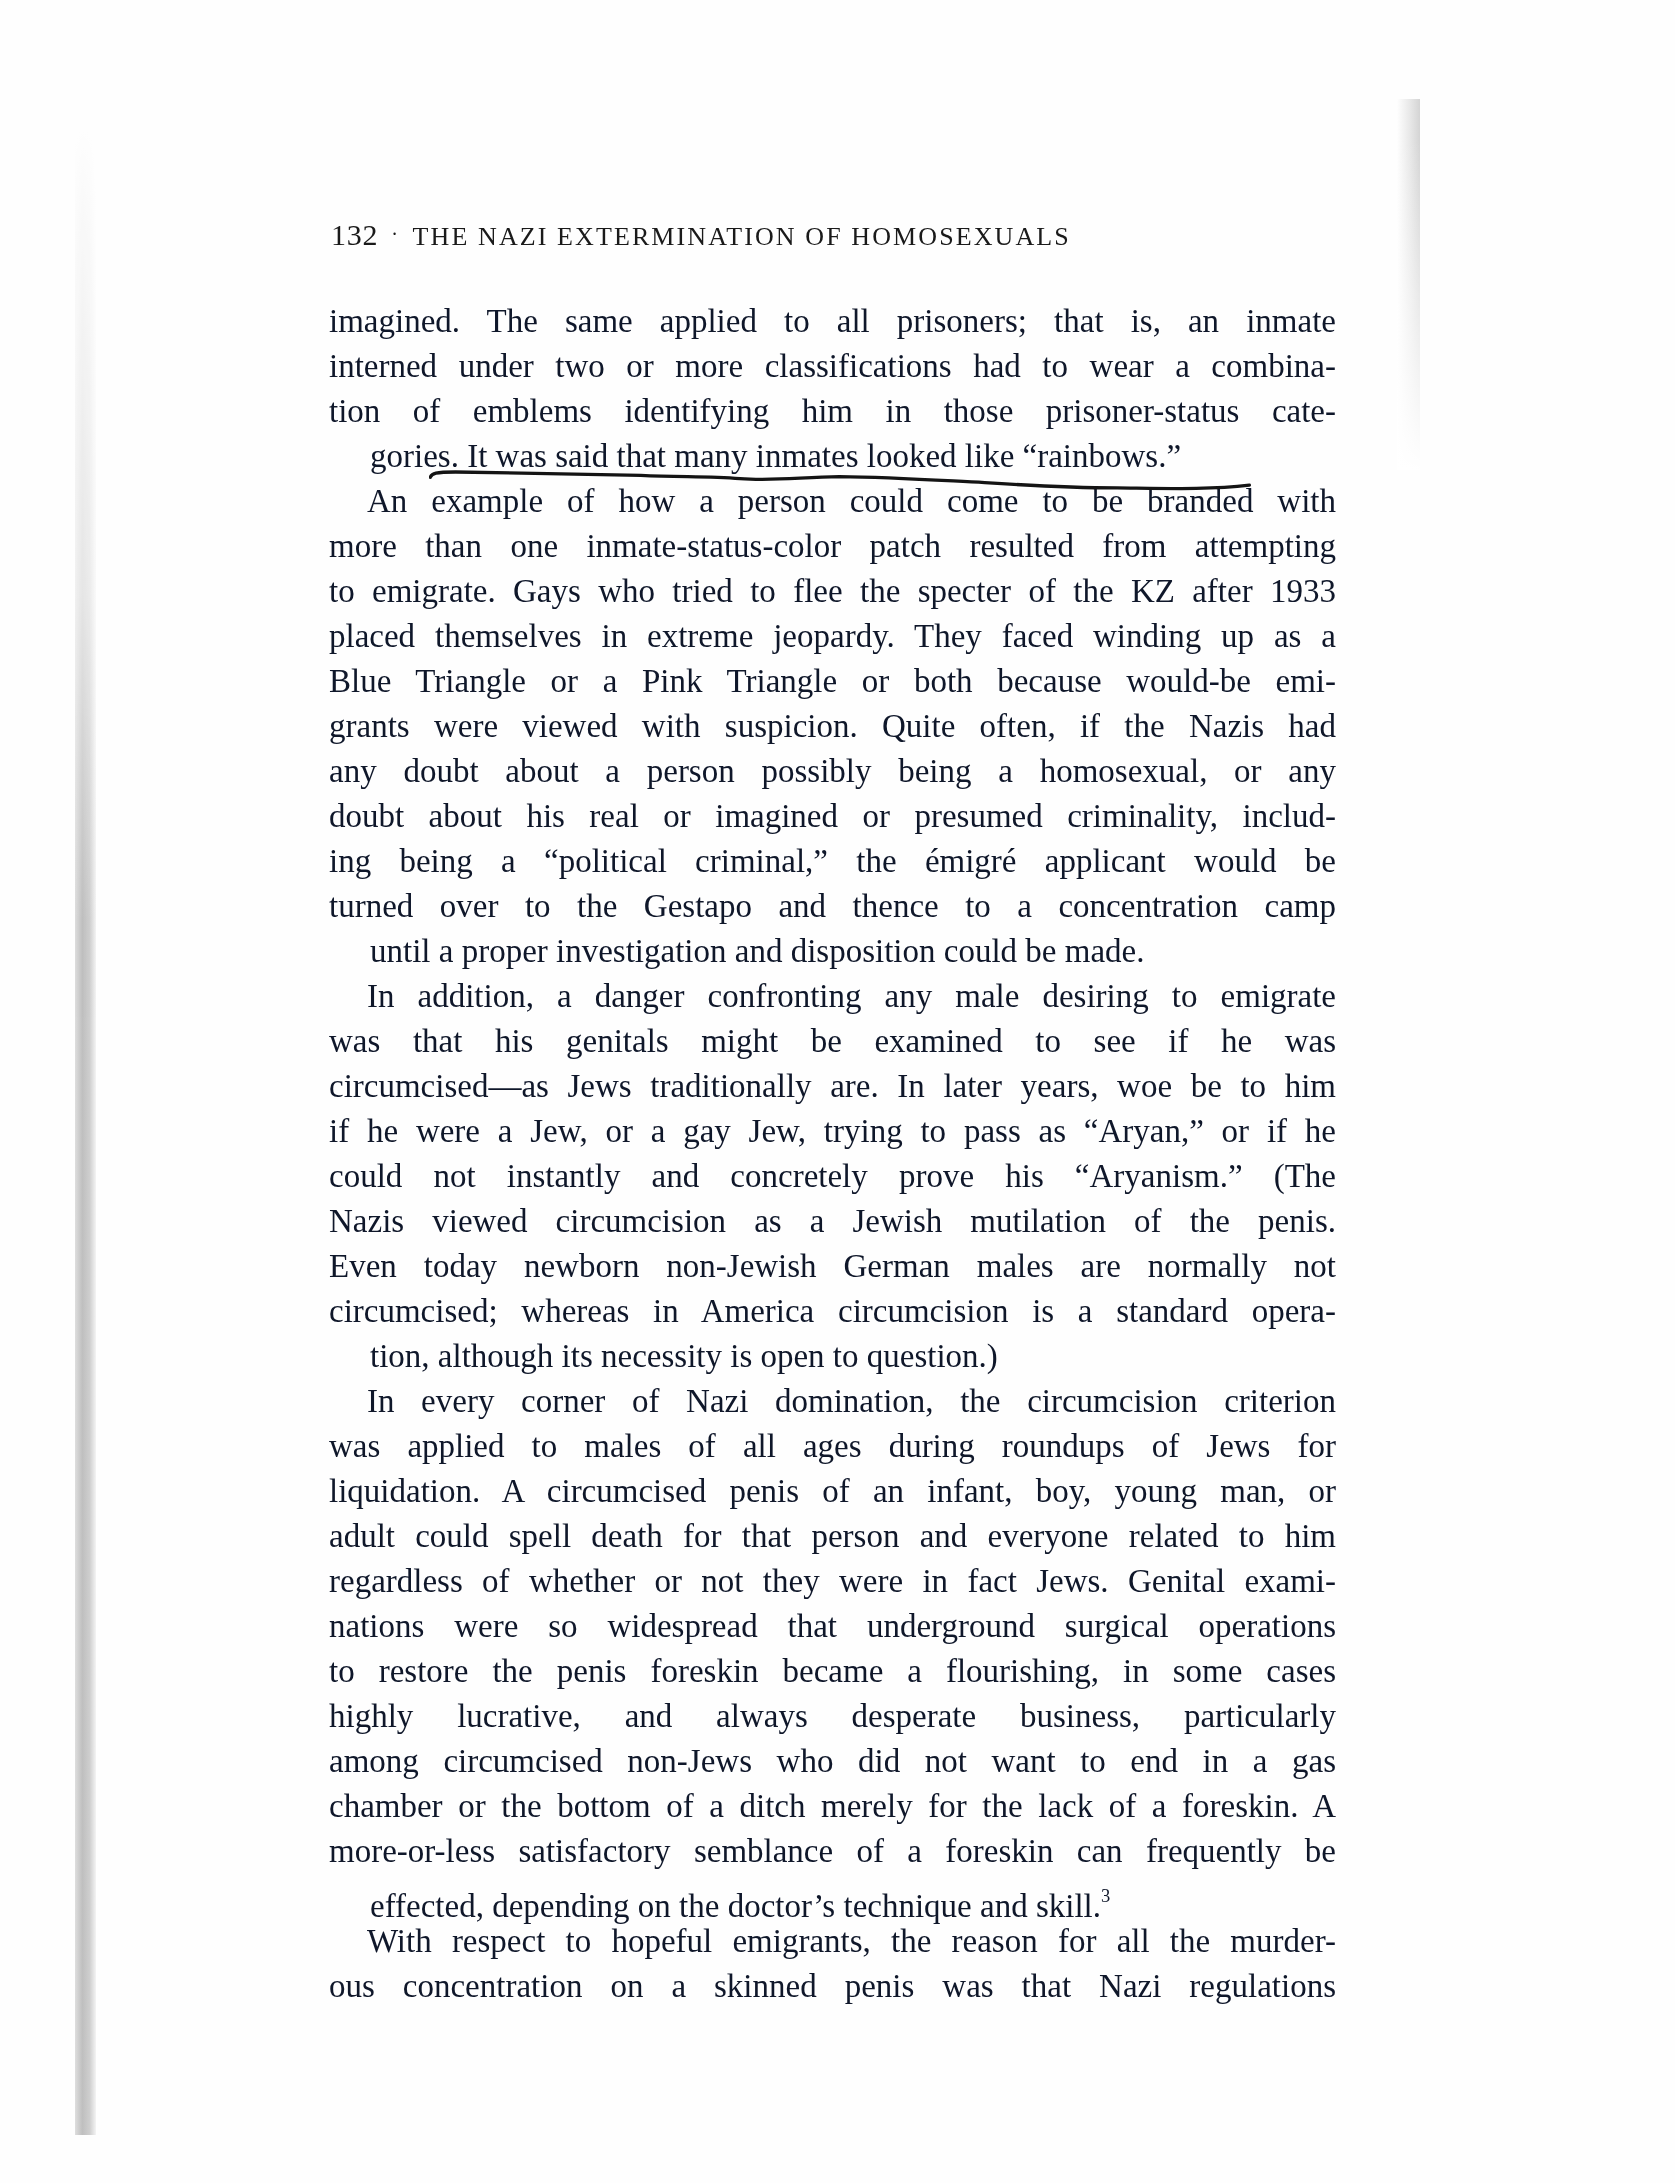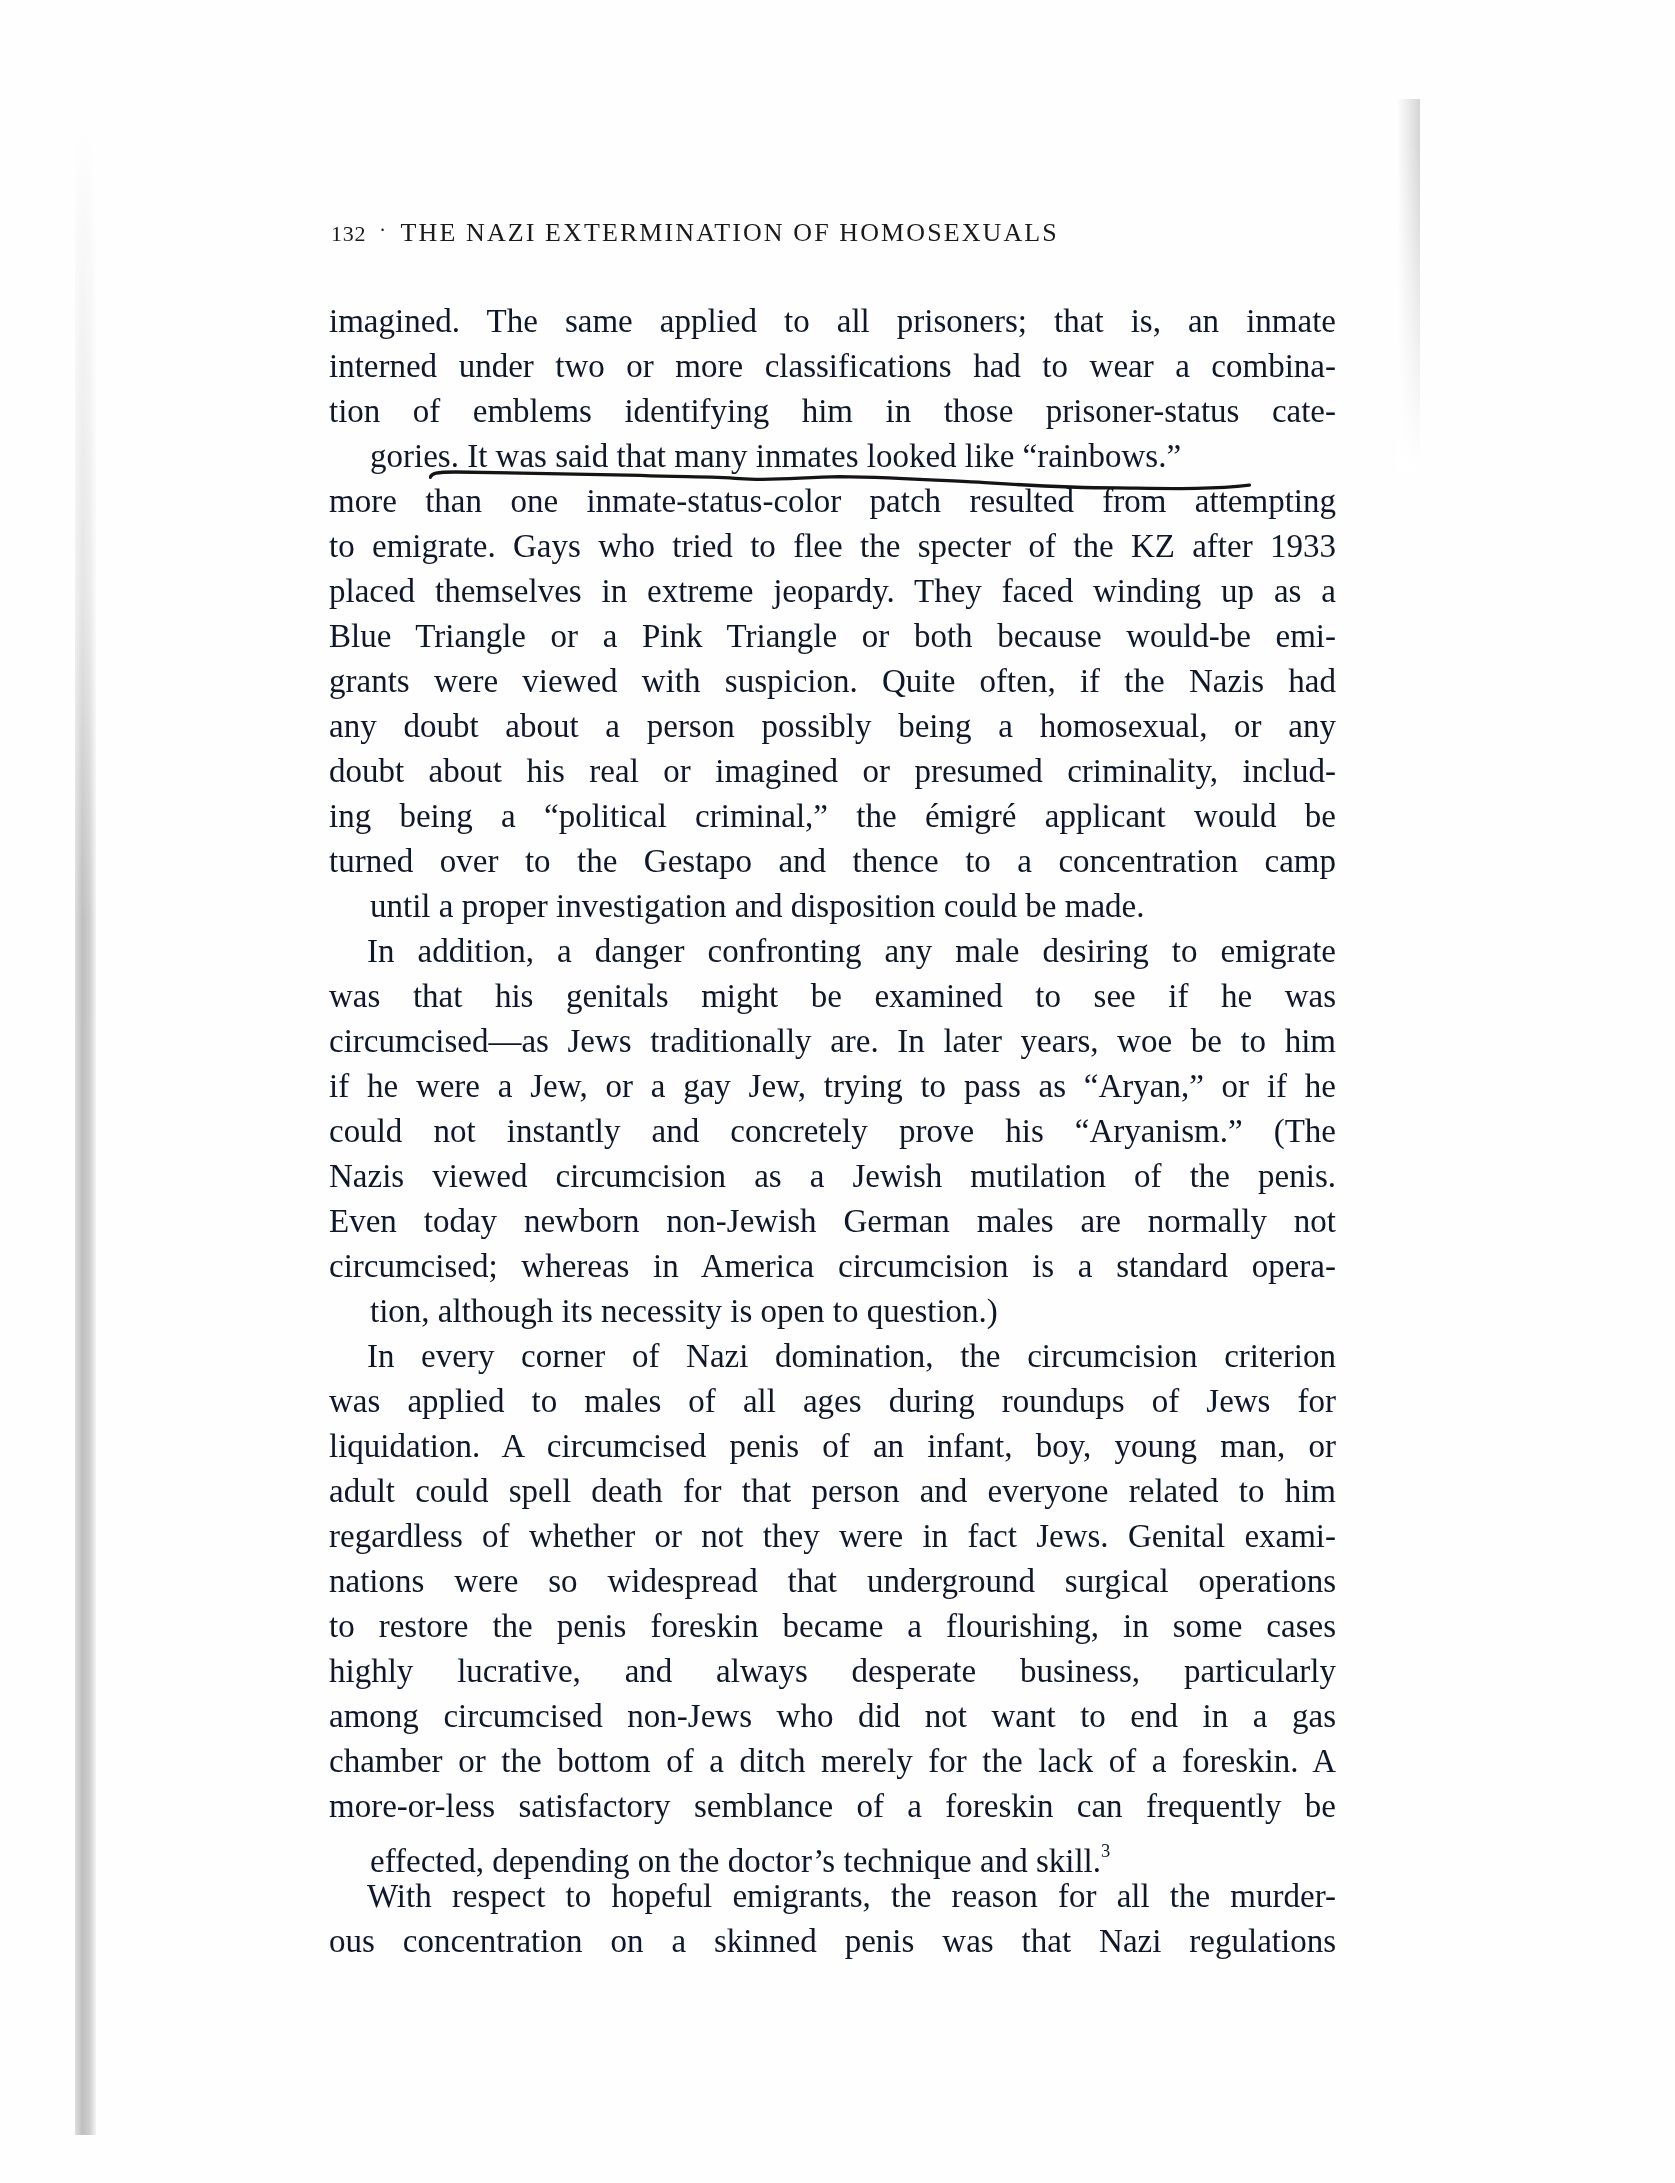--- a/index.html
+++ b/index.html
@@ -20,21 +20,21 @@
   }
   .right-shadow::after {
     content: ""; position: absolute; left: 0; top: 40px; width: 100%; height: 331px;
     background: linear-gradient(to bottom, rgba(255,255,255,0) 0%, #ffffff 100%);
   }
   .running-head {
     position: absolute; left: 331px; top: 218px; width: 1006px; height: 34px;
     font-family: "Liberation Serif", "DejaVu Serif", serif; color: #1a1a1a;
     display: flex; align-items: baseline; white-space: nowrap;
   }
-  .folio { font-size: 22px; letter-spacing: 0.7px; }
+  .folio { font-size: 30px; letter-spacing: 0.7px; }
   .sep { font-size: 20px; margin: 0 14.6px 0 13.2px; position: relative; top: -4px; }
   .book-title { font-size: 26px; letter-spacing: 2.1px; }
   .body-text {
     position: absolute; left: 329px; top: 299px; width: 1007px;
     font-family: "Liberation Serif", "DejaVu Serif", serif;
     font-size: 33px; color: #0f172a; line-height: 45px;
   }
   .line {
     display: block; height: 45px; white-space: nowrap;
     text-align: justify; text-align-last: justify;
@@ -60,20 +60,21 @@
   <div class="body-text">
 
     <div>
       <span class="line">imagined. The same applied to all prisoners; that is, an inmate</span>
       <span class="line">interned under two or more classifications had to wear a combina-</span>
       <span class="line">tion of emblems identifying him in those prisoner-status cate-</span>
       <span class="line last">gories. It was said that many inmates looked like “rainbows.”</span>
     </div>
 
     <div>
+      <span class="line indent">An example of how a person could come to be branded with</span>
       <span class="line">more than one inmate-status-color patch resulted from attempting</span>
       <span class="line">to emigrate. Gays who tried to flee the specter of the KZ after 1933</span>
       <span class="line">placed themselves in extreme jeopardy. They faced winding up as a</span>
       <span class="line">Blue Triangle or a Pink Triangle or both because would-be emi-</span>
       <span class="line">grants were viewed with suspicion. Quite often, if the Nazis had</span>
       <span class="line">any doubt about a person possibly being a homosexual, or any</span>
       <span class="line">doubt about his real or imagined or presumed criminality, includ-</span>
       <span class="line">ing being a “political criminal,” the émigré applicant would be</span>
       <span class="line">turned over to the Gestapo and thence to a concentration camp</span>
       <span class="line last">until a proper investigation and disposition could be made.</span>

